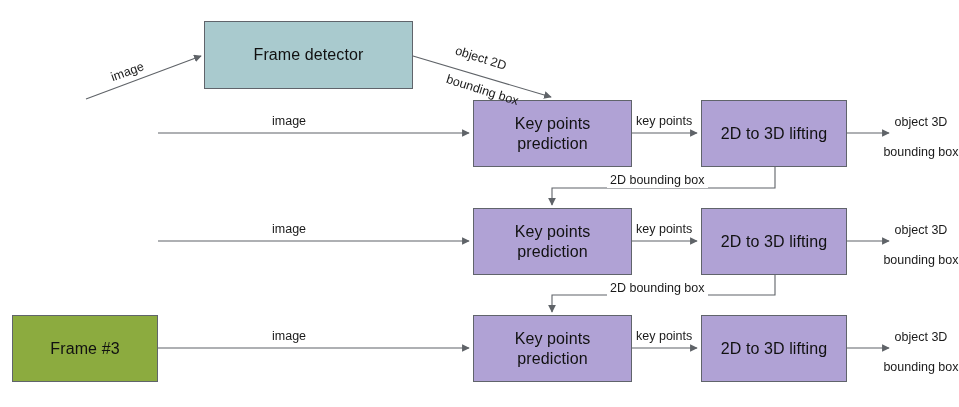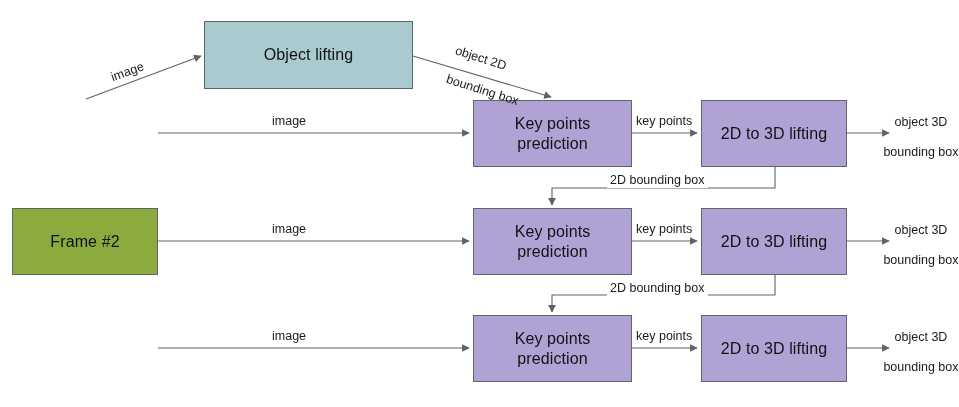--- a/index.html
+++ b/index.html
@@ -90,25 +90,25 @@
       <path d="M 847 241 L 889 241" marker-end="url(#arrow)"></path>
       <path d="M 847 348 L 889 348" marker-end="url(#arrow)"></path>
 
       <path d="M 775 167 L 775 188 L 552 188 L 552 205" marker-end="url(#arrow)"></path>
 
       <path d="M 775 275 L 775 295 L 552 295 L 552 312" marker-end="url(#arrow)"></path>
     </g>
   </svg>
 
   <div class="node node-teal" style="left:204px; top:21px; width:209px; height:68px;">
-    <span>Object lifting</span>
+    <span>Frame detector</span>
   </div>
 
-  <div class="node node-green" style="left:12px; top:208px; width:146px; height:67px;">
-    <span>Frame #2</span>
+  <div class="node node-green" style="left:12px; top:315px; width:146px; height:67px;">
+    <span>Frame #3</span>
   </div>
 
   <div class="node node-purple" style="left:473px; top:100px; width:159px; height:67px;">
     <span>
       <span>Key points</span><br>
       <span>prediction</span>
     </span>
   </div>
   <div class="node node-purple" style="left:473px; top:208px; width:159px; height:67px;">
     <span>

